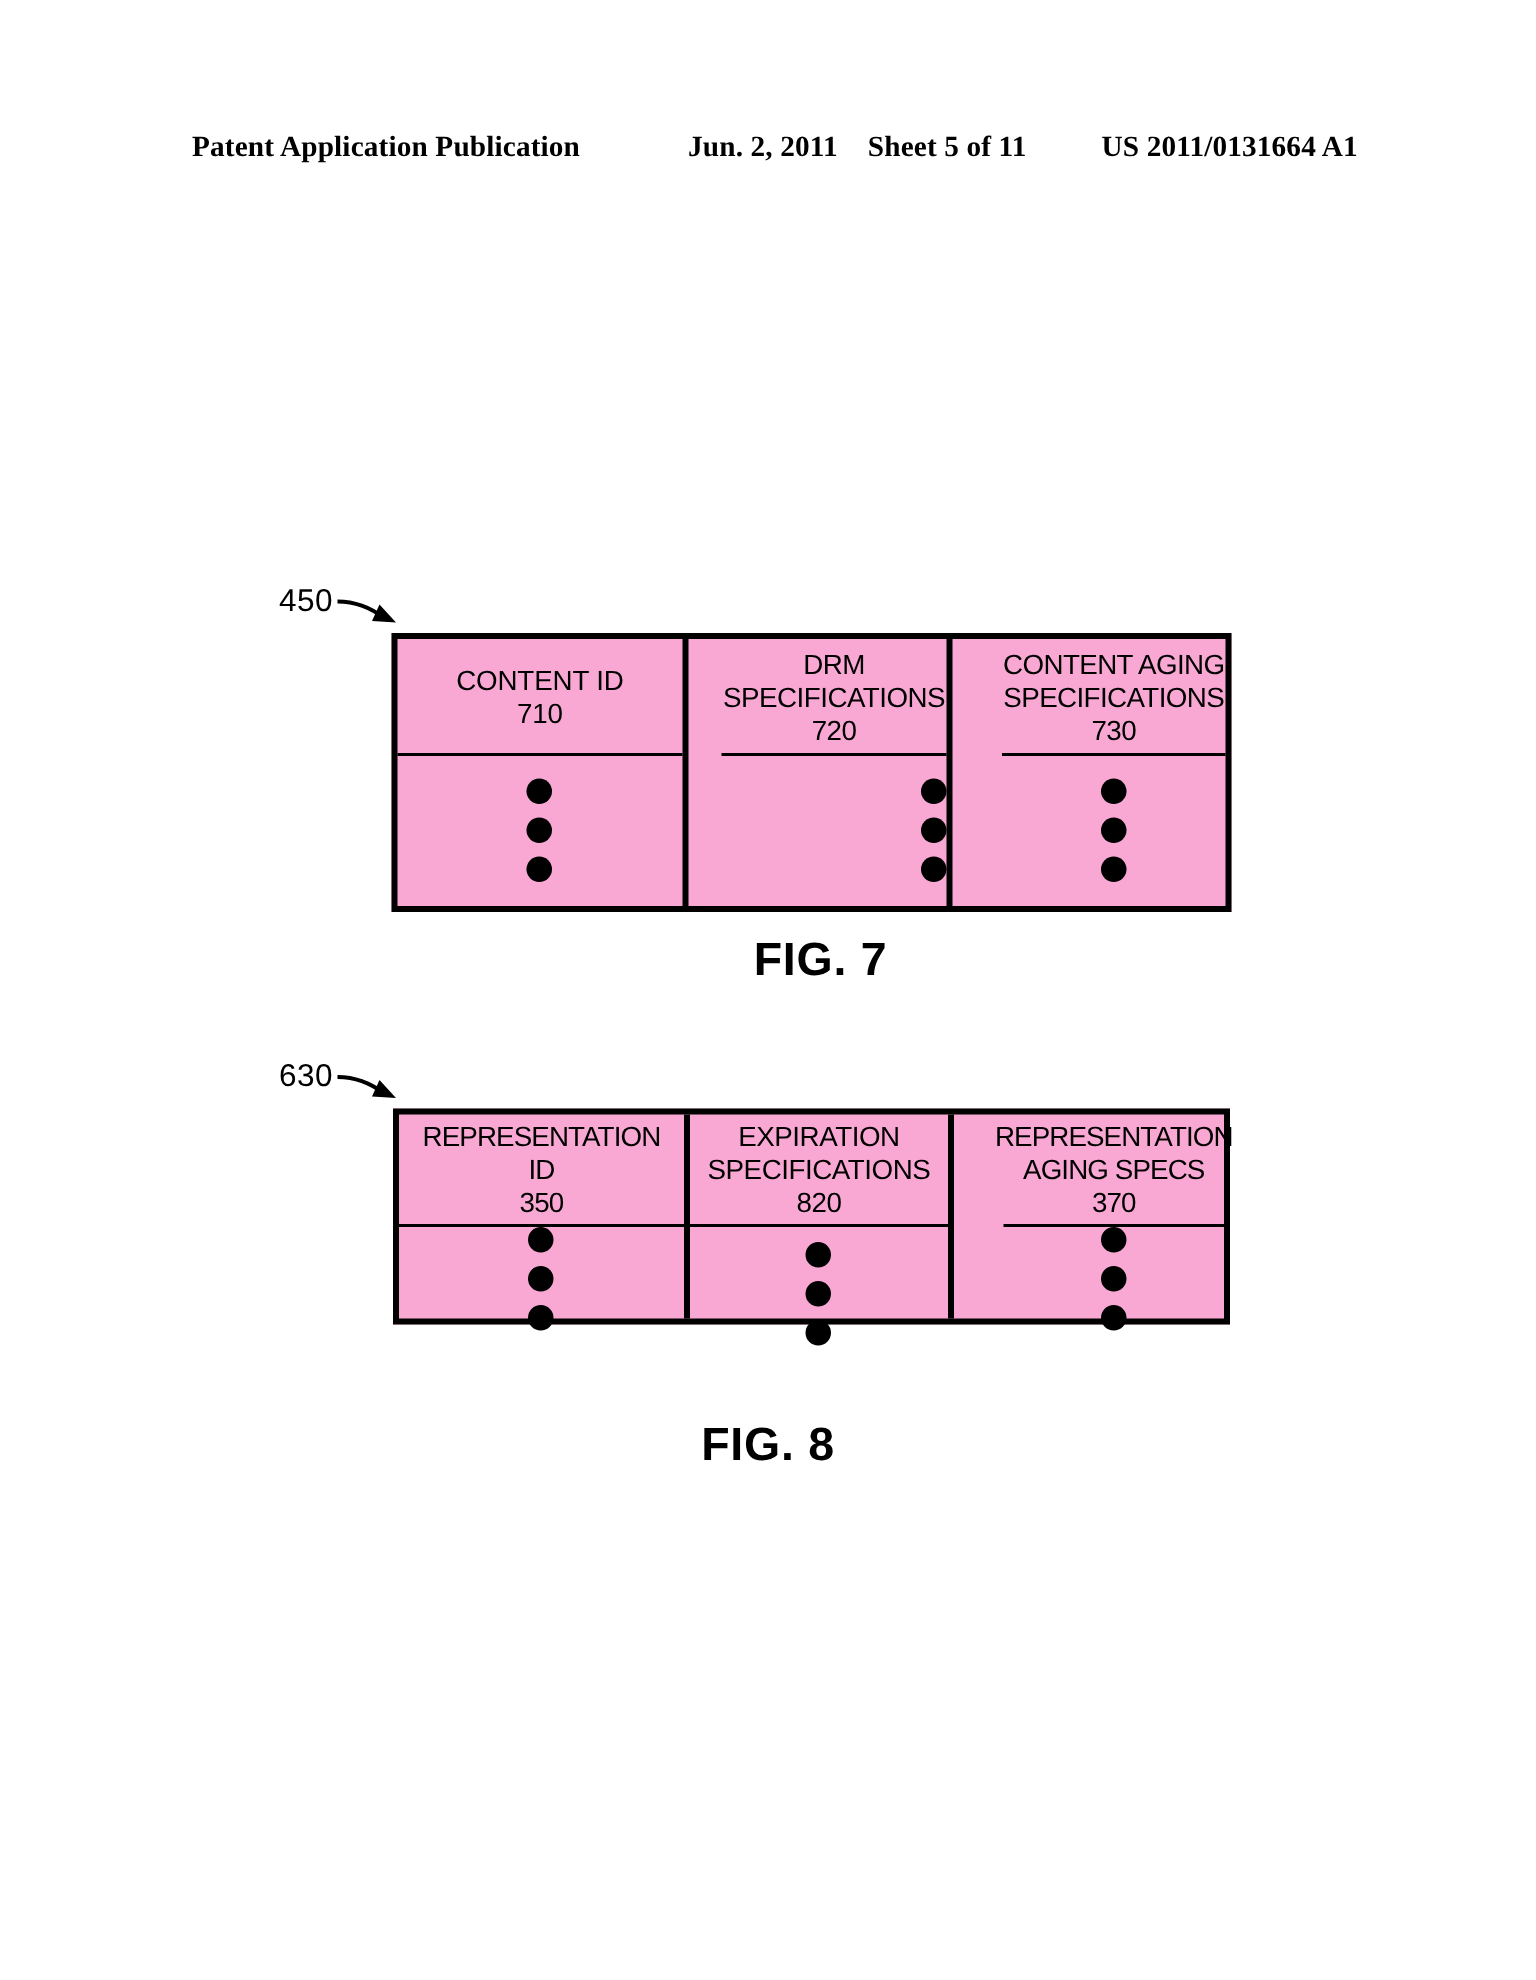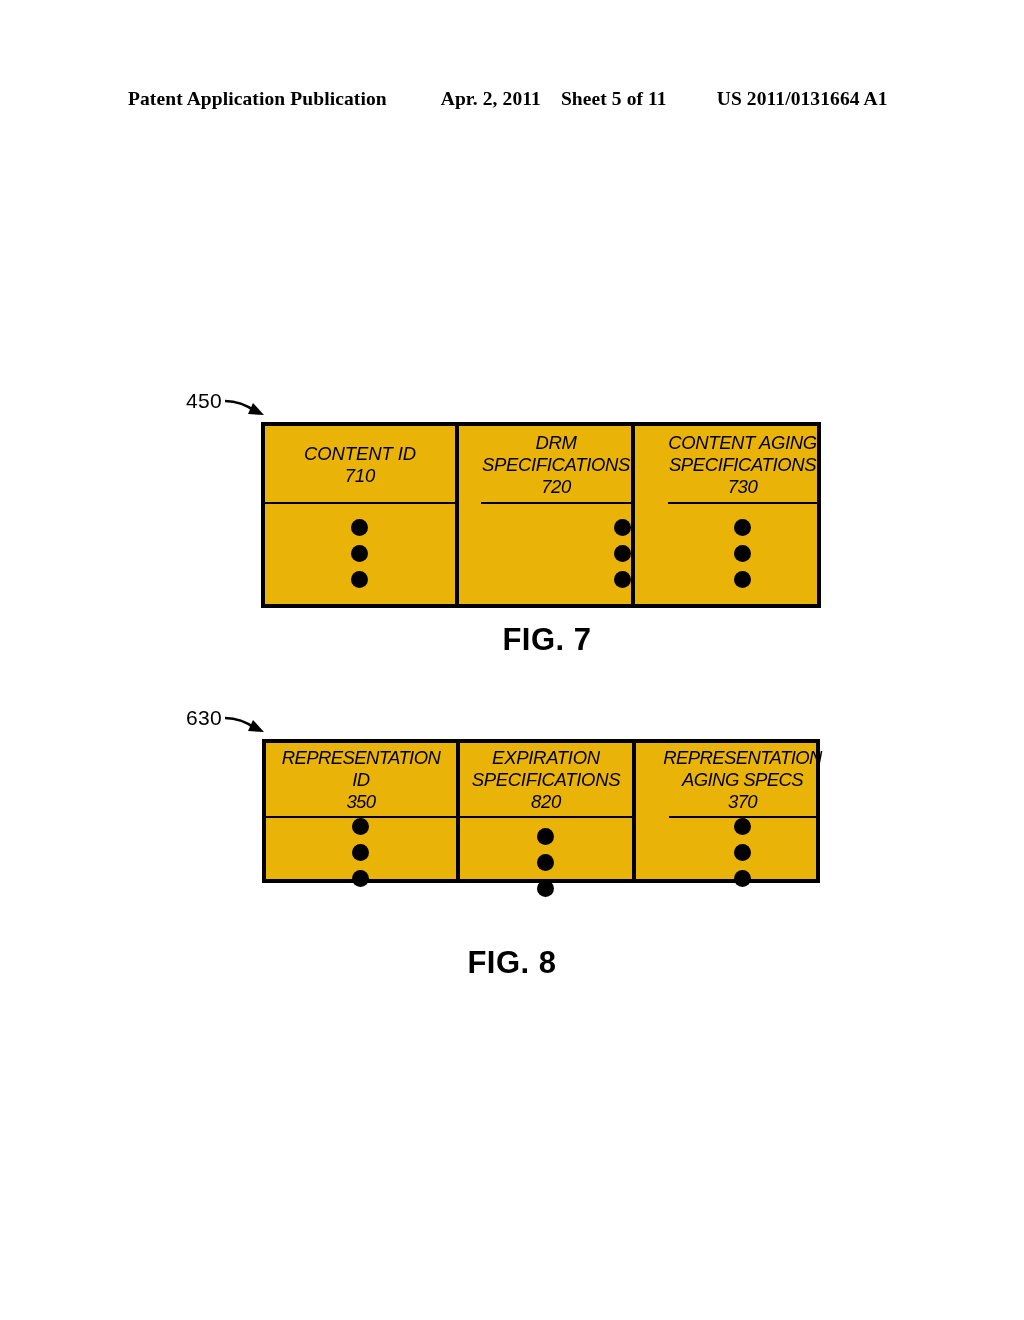--- a/index.html
+++ b/index.html
@@ -24,21 +24,21 @@
     width: 768px;
     height: 28px;
     display: flex;
     align-items: baseline;
     font-family: "Liberation Serif", serif;
     font-weight: bold;
     font-size: 19.5px;
     letter-spacing: 0.1px;
     white-space: nowrap;
   }
-  .hdr-pub   { margin-right: 54px; }
+  .hdr-pub   { margin-right: 72px; }
   .hdr-date  { margin-right: 20px; }
   .hdr-sheet { margin-right: 50px; }
   .hdr-num   { }
 
   
   .figure {
     position: absolute;
   }
   #figure-7 { left: 0; top: 390px; width: 1024px; }
   #figure-8 { left: 0; top: 707px; width: 1024px; }
@@ -60,24 +60,23 @@
   }
   .ref-arrow {
     margin-left: 1px;
     margin-top: 2px;
   }
 
   
   .spec-table {
     position: absolute;
     border: 4px solid #000;
-    background: #eab308;
+    background: #f9a8d4;
     box-sizing: border-box;
     display: flex;
-    font-style: italic;
   }
   #table-530 {
     left: 261px;
     top: 32px;
     width: 560px;
     height: 186px;
   }
   #table-630 {
     left: 262px;
     top: 32px;
@@ -158,21 +157,21 @@
     font-family: "Liberation Sans", sans-serif;
   }
   #figure-7 .fig-caption { top: 232px; padding-left: 35px; }
   #figure-8 .fig-caption { top: 238px; }
 </style>
 </head>
 <body>
 
 <div class="page-header">
   <span class="hdr-pub">Patent Application Publication</span>
-  <span class="hdr-date">Apr. 2, 2011</span>
+  <span class="hdr-date">Jun. 2, 2011</span>
   <span class="hdr-sheet">Sheet 5 of 11</span>
   <span class="hdr-num">US 2011/0131664 A1</span>
 </div>
 
 <div class="figure" id="figure-7">
 
   <div class="ref-callout">
     <span class="ref-num">450</span>
     <span class="ref-arrow">
       <svg width="46" height="30" viewBox="0 0 46 30" aria-hidden="true">

